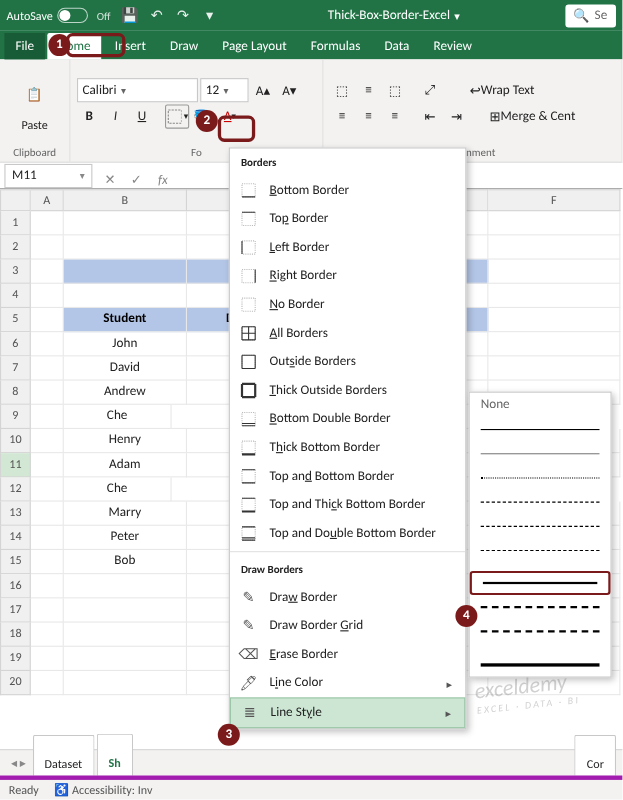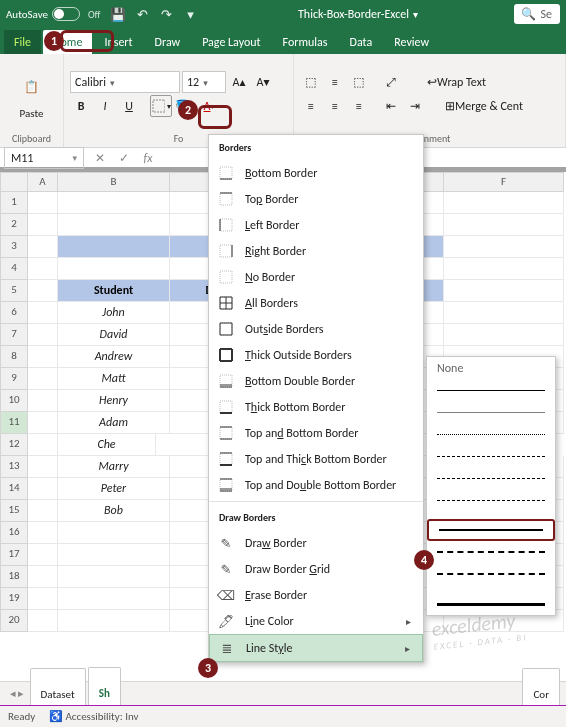--- a/index.html
+++ b/index.html
@@ -12,52 +12,52 @@
   .titlebar .switch::after { content:""; width:10px;height:10px;border-radius:50%;background:#fff;position:absolute;top:1px;left:1px; }
   .tb-icon { width:20px;height:20px;display:flex;align-items:center;justify-content:center;margin:0 2px;opacity:.9;font-size:13px; }
   .titlebar .doc { margin: 0 auto; display:flex;align-items:center;gap:4px;font-size:12px; }
   .titlebar .doc .chev { font-size:10px; }
   .titlebar .search { background:#fff;color:#666;border-radius:3px;padding:3px 8px;display:flex;align-items:center;gap:4px;font-size:12px; }
 
   
   .tabs { background:#217346; color:#fff; height:26px; display:flex; align-items:flex-end; padding:0 4px; gap:2px; }
   .tab { padding:5px 10px; font-size:12px; cursor:pointer; position:relative; }
   .tab.active { background:#fff; color:#217346; border-radius:2px 2px 0 0; }
-  .file-tab { background:#185c37; color:#bef264; padding:5px 10px; }
+  .file-tab { background:#185c37; color:#ffffff; padding:5px 10px; }
 
   
   .ribbon { background:#f3f2f1; border-bottom:1px solid #d6d6d6; height:94px; display:flex; }
   .group { border-right:1px solid #e1e1e1; padding:4px 6px 2px; display:flex; flex-direction:column; justify-content:space-between; position:relative; }
   .group-label { text-align:center; font-size:10px; color:#666; padding-top:2px; }
   .group-body { flex:1; display:flex; flex-direction:column; justify-content:center; gap:2px; }
   .row { display:flex; align-items:center; gap:2px; }
   .rb-btn { width:22px;height:22px;display:flex;align-items:center;justify-content:center;border:1px solid transparent;border-radius:2px; }
   .combo { border:1px solid #c8c8c8; background:#fff; height:22px; display:flex; align-items:center; padding:0 4px; font-size:12px; }
   .combo .drop { margin-left:4px; font-size:9px; color:#666; }
 
   
   .callout-ring { position:absolute; border:3px solid #7b1a1a; border-radius:6px; pointer-events:none; z-index:50; }
   .callout-num { position:absolute; width:20px;height:20px;border-radius:50%;background:#7b1a1a;color:#fff;font-weight:bold;font-size:12px;display:flex;align-items:center;justify-content:center; z-index:51; }
 
   
-  .fxbar { height:24px; border-bottom:5px solid #a3a3a3; display:flex; align-items:center; background:#fff; }
+  .fxbar { height:24px; border-bottom:1px solid #a3a3a3; display:flex; align-items:flex-end; background:#fff; }
   .namebox { width:80px; height:22px; border:1px solid #c8c8c8; margin:0 4px; display:flex; align-items:center; padding:0 6px; justify-content:space-between; }
   .fx-btn { width:24px;text-align:center;color:#888; }
 
   
   .grid { position:relative; background:#fff; }
   .colheads { display:flex; height:20px; }
   .corner { width:28px; border:1px solid #d4d4d4; background:#f0f0f0; }
   .ch { border:1px solid #d4d4d4; border-left:none; background:#f0f0f0; text-align:center; font-size:11px; color:#555; line-height:18px; }
   .wA{width:30px}.wB{width:112px}.wC{width:98px}.wD{width:90px}.wE{width:86px}.wF{width:120px}
   .rowg { display:flex; height:22px; }
   .rh { width:28px; border:1px solid #d4d4d4; border-top:none; background:#f0f0f0; text-align:center; font-size:11px; color:#555; line-height:20px; }
   .cell { border:1px solid #e8e8e8; border-left:none; border-top:none; padding:0 4px; line-height:20px; font-size:12px; overflow:hidden; white-space:nowrap; }
   .hdr-cell { background:#b4c6e7; font-weight:bold; text-align:center; color:#000; }
-  .c { text-align:center;font-style:italic; }
+  .c { text-align:center; }
   .rowg.sel .rh { background:#d2e8d4; }
 
   
   .menu { position:absolute; background:#fff; border:1px solid #c8c8c8; box-shadow:2px 2px 6px rgba(0,0,0,.25); z-index:40; }
   .menu-title { font-weight:bold; padding:6px 10px; font-size:10px; }
   .menu-item { display:flex; align-items:center; padding:4px 12px 4px 8px; gap:10px; font-size:12px; cursor:pointer; position:relative; }
   .menu-item.hl { background:#cde6d3; border:1px solid #9cc6a8; }
   .mi-icon { width:18px; height:18px; display:flex;align-items:center;justify-content:center;color:#555;font-size:13px; }
   .mi-label .ul { text-decoration:underline; }
   .mi-arrow { margin-left:auto; font-size:10px; color:#555; }
@@ -69,21 +69,21 @@
   .ls-item.none { font-size:12px; color:#666; }
   .ls-item.hl { border:2px solid #7b1a1a; border-radius:3px; }
 
   
   .sheetbar { position:absolute; bottom:22px; left:0; right:0; height:24px; background:#f3f2f1; border-top:1px solid #d6d6d6; display:flex; align-items:center; padding:0 6px; gap:2px; font-size:11px; }
   .stab { padding:19px 10px; background:#fff; border:1px solid #c8c8c8; border-bottom:none; border-radius:2px 2px 0 0; }
   .stab.active { border-bottom:2px solid #217346; color:#217346; font-weight:600; }
   .sheet-nav { color:#888; padding:0 4px; }
 
   
-  .statusbar { position:absolute; bottom:0; left:0; right:0; height:22px; background:#f3f2f1; border-top:1px solid #a21caf; display:flex; align-items:center; padding:0 8px; font-size:11px; color:#555; gap:14px; }
+  .statusbar { position:absolute; bottom:0; left:0; right:0; height:22px; background:#f3f2f1; border-top:4px solid #a21caf; display:flex; align-items:center; padding:0 8px; font-size:11px; color:#555; gap:14px; }
 
   .watermark { position:absolute; right:40px; bottom:80px; font-size:20px; color:rgba(120,120,120,.35); font-style:italic; transform:rotate(-6deg); pointer-events:none; z-index:60; }
   .watermark small { display:block; font-size:9px; letter-spacing:2px; }
 
   svg.border-ico { width:16px;height:16px; }
   svg.border-ico rect { fill:none; stroke:#888; stroke-width:1; }
 </style>
 </head>
 <body>
 
@@ -277,21 +277,20 @@
         <div class="cell wA"></div>
         <div class="cell wB c">Andrew</div>
         <div class="cell wC c">Eco</div>
         <div class="cell wD"></div>
         <div class="cell wE"></div>
         <div class="cell wF"></div>
       </div>
       <div class="rowg">
         <div class="rh">9</div>
         <div class="cell wA"></div>
-        <div class="cell wB c">Matt</div>
         <div class="cell wC c">Che</div>
         <div class="cell wD"></div>
         <div class="cell wE"></div>
         <div class="cell wF"></div>
       </div>
       <div class="rowg">
         <div class="rh">10</div>
         <div class="cell wA"></div>
         <div class="cell wB c">Henry</div>
         <div class="cell wC c">Ph</div>

